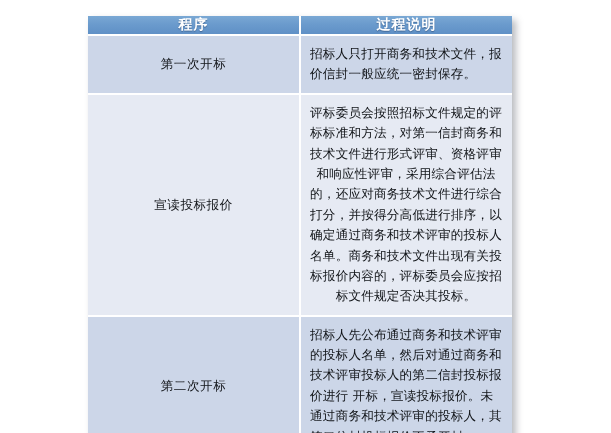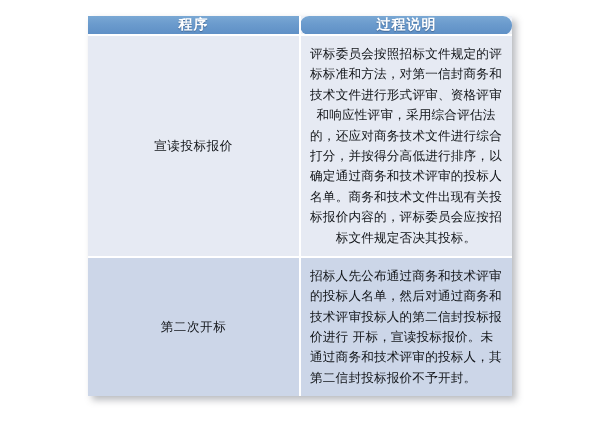--- a/index.html
+++ b/index.html
@@ -48,21 +48,20 @@
     text-align: center;
     vertical-align: middle;
     letter-spacing: 1px;
     text-shadow: 0 1px 1px rgba(40, 70, 110, 0.55);
     border-right: 2px solid #ffffff;
     border-bottom: 2px solid #ffffff;
     box-sizing: border-box;
   }
   table.proc-table thead th:last-child {
     border-right: none;
-    border-radius: 9px;
   }
 
   
   table.proc-table td {
     font-size: 12.6px;
     color: #111418;
     vertical-align: middle;
     box-sizing: border-box;
     border-bottom: 2px solid #ffffff;
   }
@@ -104,20 +103,24 @@
   <div class="table-wrap">
     <table class="proc-table">
       <thead>
         <tr>
           <th class="col-proc">程序</th>
           <th class="col-desc">过程说明</th>
         </tr>
       </thead>
       <tbody>
 
+        <tr class="band-dark r0">
+          <td class="col-proc">第一次开标</td>
+          <td class="col-desc">招标人只打开商务和技术文件，报价信封一般应统一密封保存。</td>
+        </tr>
 
         <tr class="band-light r1">
           <td class="col-proc">宣读投标报价</td>
           <td class="col-desc">评标委员会按照招标文件规定的评标标准和方法，对第一信封商务和技术文件进行形式评审、资格评审和响应性评审，采用综合评估法的，还应对商务技术文件进行综合打分，并按得分高低进行排序，以确定通过商务和技术评审的投标人名单。商务和技术文件出现有关投标报价内容的，评标委员会应按招标文件规定否决其投标。</td>
         </tr>
 
         <tr class="band-dark r2">
           <td class="col-proc">第二次开标</td>
           <td class="col-desc">招标人先公布通过商务和技术评审的投标人名单，然后对通过商务和技术评审投标人的第二信封投标报价进行 开标，宣读投标报价。未通过商务和技术评审的投标人，其第二信封投标报价不予开封。</td>
         </tr>

